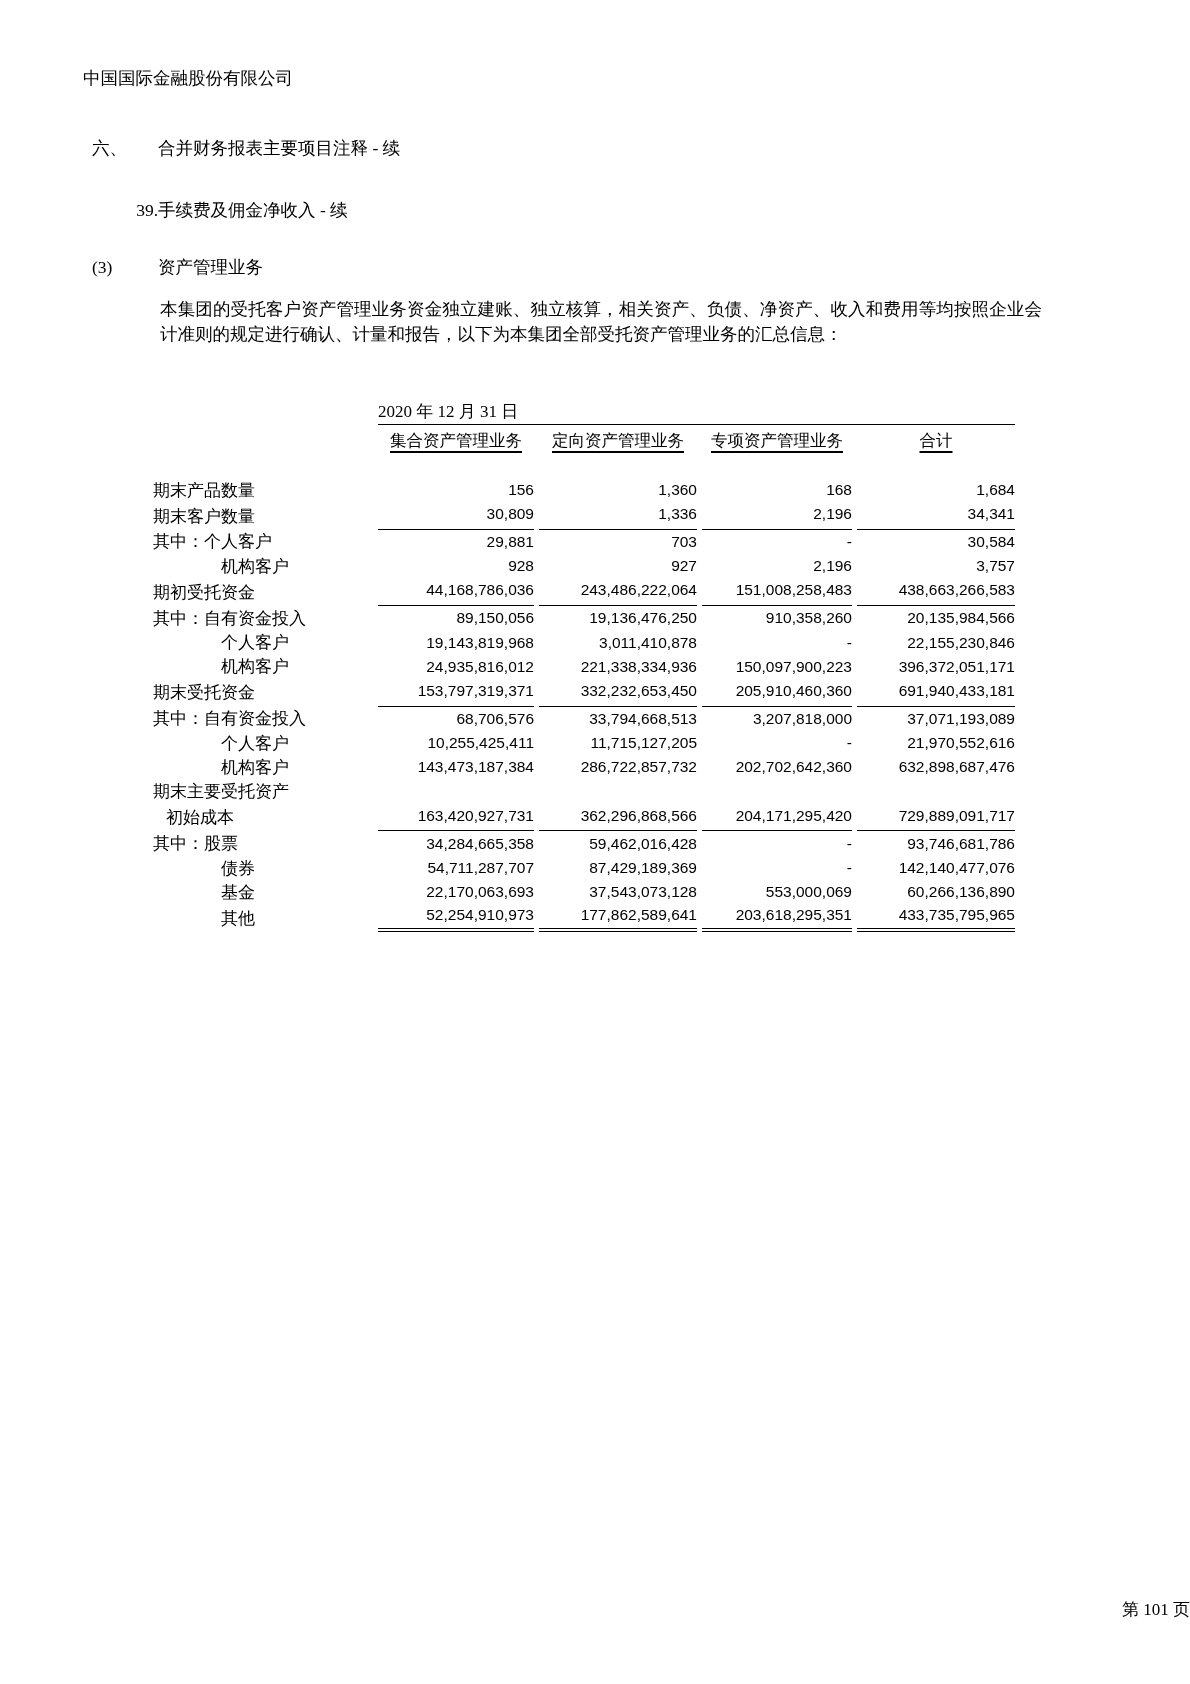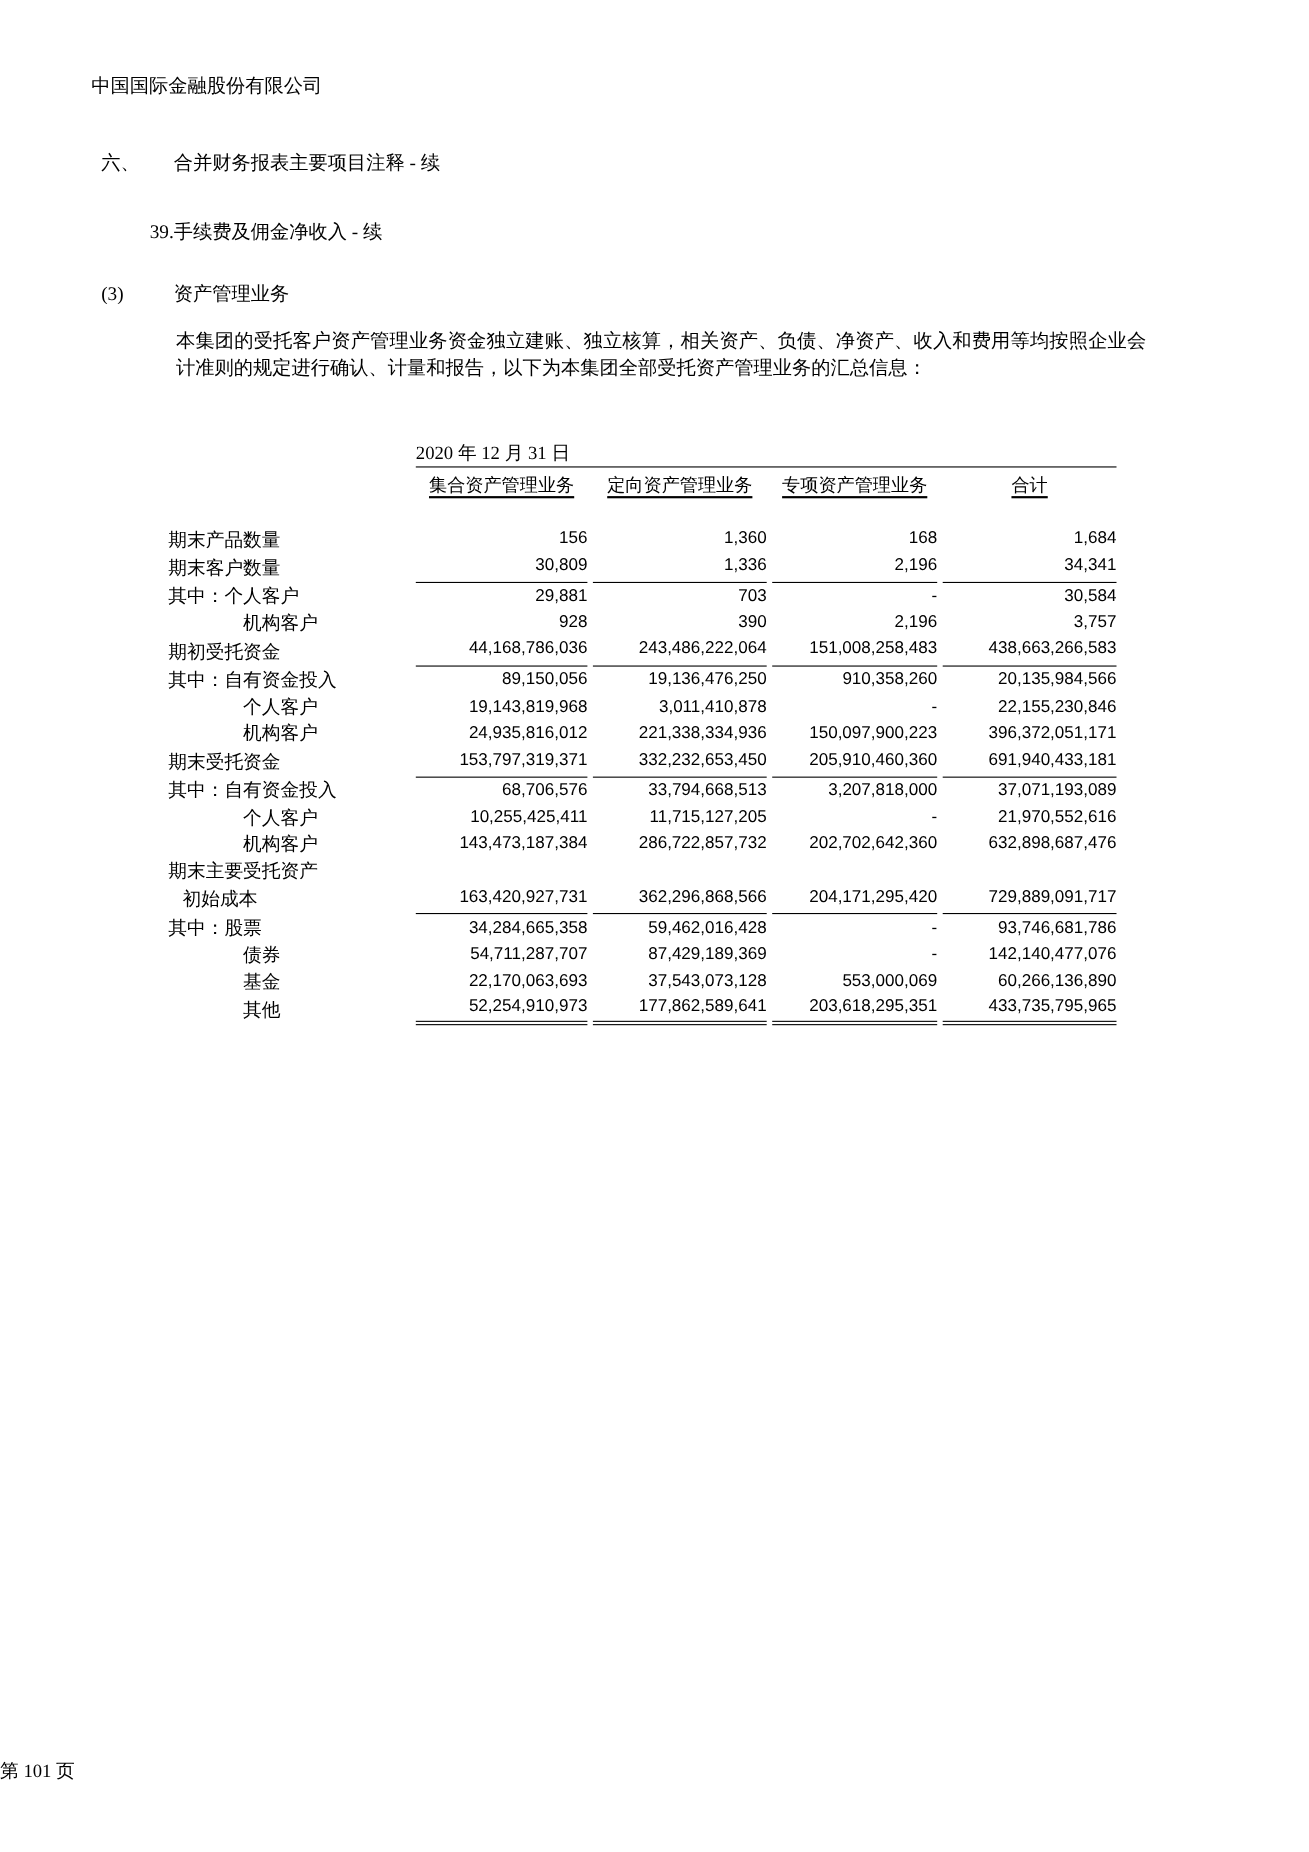--- a/index.html
+++ b/index.html
@@ -71,21 +71,21 @@
     white-space: nowrap; height: 24.4px;
   }
   tr.indent-sub .cell-label { padding-left: 68px; }
   tr.indent-half .cell-label { padding-left: 13px; margin-top: 23px; }
   tr.rule-single .cell-num { border-bottom: 1.5px solid #000; }
   tr.rule-double .cell-num { border-bottom: 4px double #000; }
   tr.rule-double .cell-num, tr.rule-single .cell-num { padding-bottom: 3px; height: 27.4px; }
 
   .footer {
     position: absolute; left: 0; top: 1598px; width: 100%;
-    text-align: left; font-size: 17px;
+    text-align: right; font-size: 17px;
   }
 </style>
 </head>
 <body>
 
 <div class="page">
 
   <div class="company">中国国际金融股份有限公司</div>
 
   <div class="heading h1">
@@ -145,21 +145,21 @@
           <tr class="rule-none indent-none">
     <td class="cell-label">其中：个人客户</td>
     <td class="cell-num">29,881</td>
     <td class="cell-num">703</td>
     <td class="cell-num">-</td>
     <td class="cell-num">30,584</td>
   </tr>
           <tr class="rule-none indent-sub">
     <td class="cell-label">机构客户</td>
     <td class="cell-num">928</td>
-    <td class="cell-num">390</td>
+    <td class="cell-num">927</td>
     <td class="cell-num">2,196</td>
     <td class="cell-num">3,757</td>
   </tr>
           <tr class="rule-single indent-none">
     <td class="cell-label">期初受托资金</td>
     <td class="cell-num">44,168,786,036</td>
     <td class="cell-num">243,486,222,064</td>
     <td class="cell-num">151,008,258,483</td>
     <td class="cell-num">438,663,266,583</td>
   </tr>

